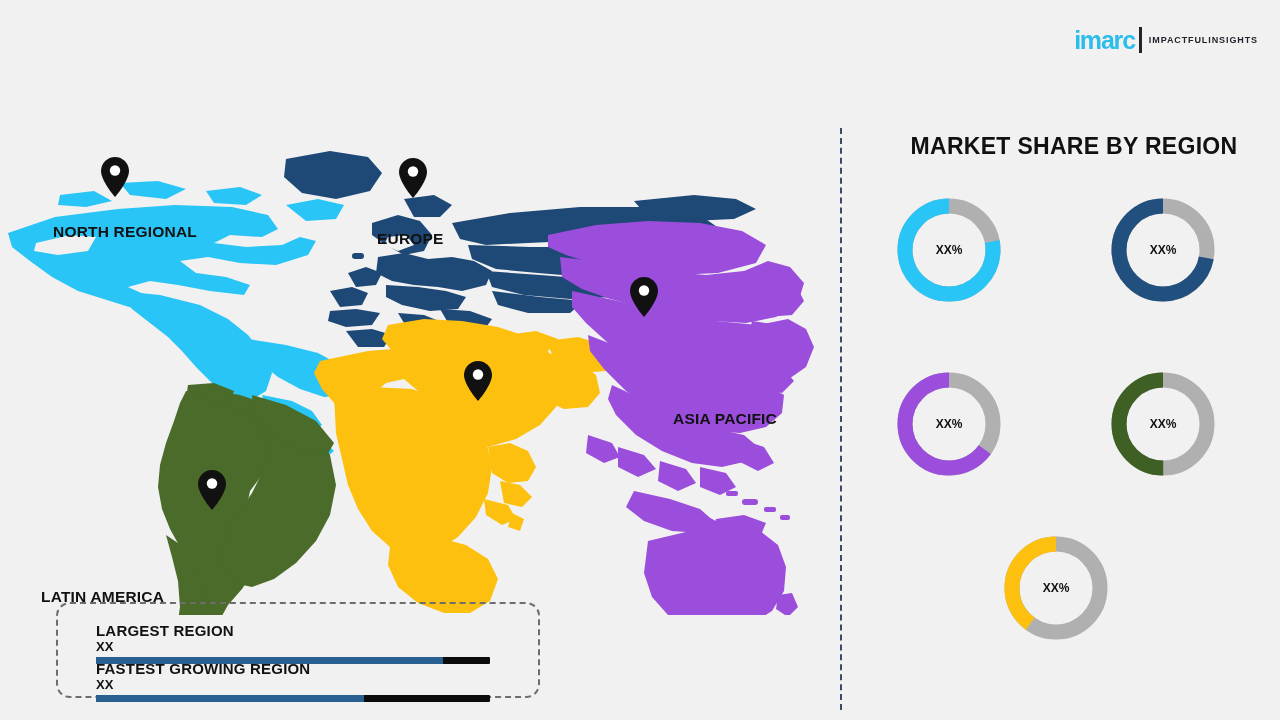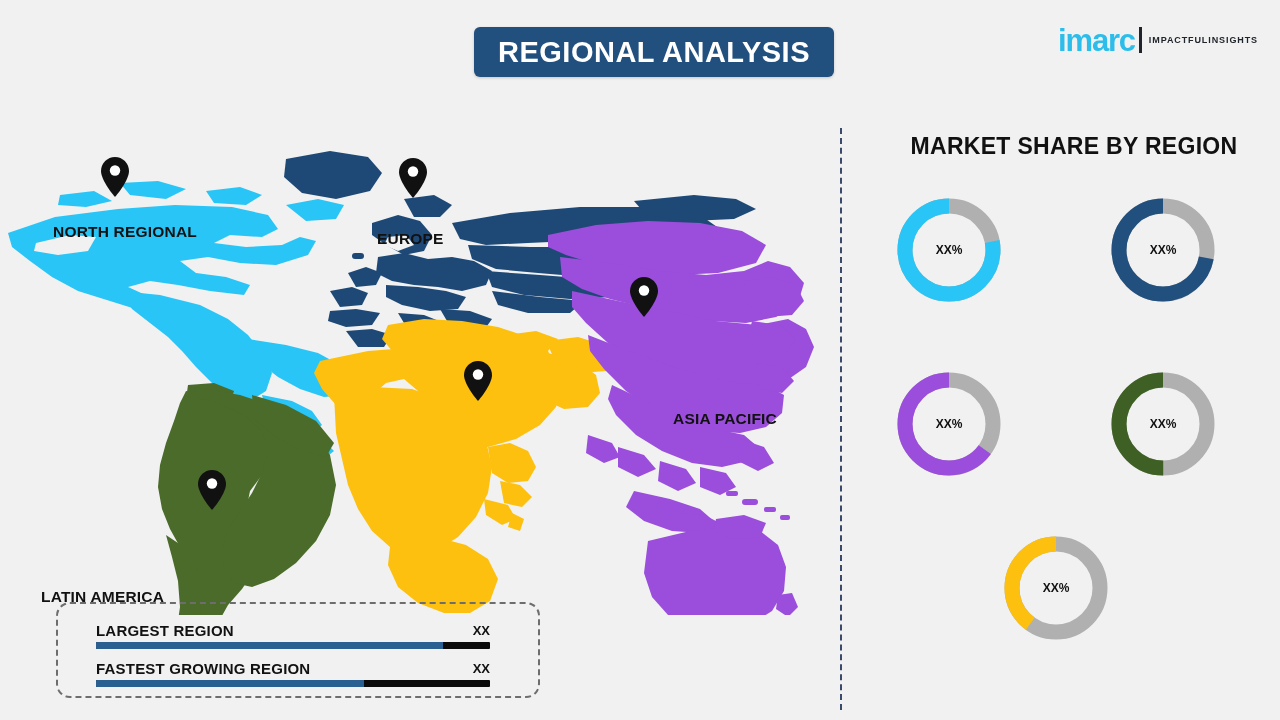--- a/index.html
+++ b/index.html
@@ -47,21 +47,21 @@
   #logo {
     position: absolute;
     right: 22px;
     top: 22px;
     display: flex;
     align-items: center;
     height: 36px;
   }
   #logo .logo-word {
     color: #2cbdea;
-    font-size: 31px;
+    font-size: 25px;
     font-weight: bold;
     letter-spacing: -1.2px;
     line-height: 1;
     position: relative;
   }
   #logo .logo-divider {
     width: 3px;
     height: 26px;
     background: #20252b;
     margin: 0 7px 0 4px;
@@ -130,21 +130,22 @@
   .legend-row {
     position: absolute;
     left: 38px;
     width: 394px;
   }
   #legend-row-largest { top: 18px; }
   #legend-row-fastest { top: 56px; }
   .legend-head {
     display: flex;
     justify-content: space-between;
-    align-items: center;
+    align-items: flex-start;
+    flex-direction: column;
   }
   .legend-name {
     color: #111111;
     font-size: 15px;
     font-weight: bold;
     letter-spacing: 0.2px;
   }
   .legend-value {
     color: #111111;
     font-size: 13px;
@@ -209,23 +210,20 @@
   #donut-1 { left: 264px; top: 96px; }
   #donut-2 { left: 50px;  top: 270px; }
   #donut-3 { left: 264px; top: 270px; }
   #donut-4 { left: 157px; top: 434px; }
 </style>
 </head>
 <body>
 
 <div id="stage">
 
-  <div id="title-banner">
-    <span class="title-text">REGIONAL ANALYSIS</span>
-  </div>
 
   <div id="logo">
     <span class="logo-word">imarc</span>
     <span class="logo-divider"></span>
     <span class="logo-tag">
       <span>IMPACTFUL</span>
       <span>INSIGHTS</span>
     </span>
   </div>
 

